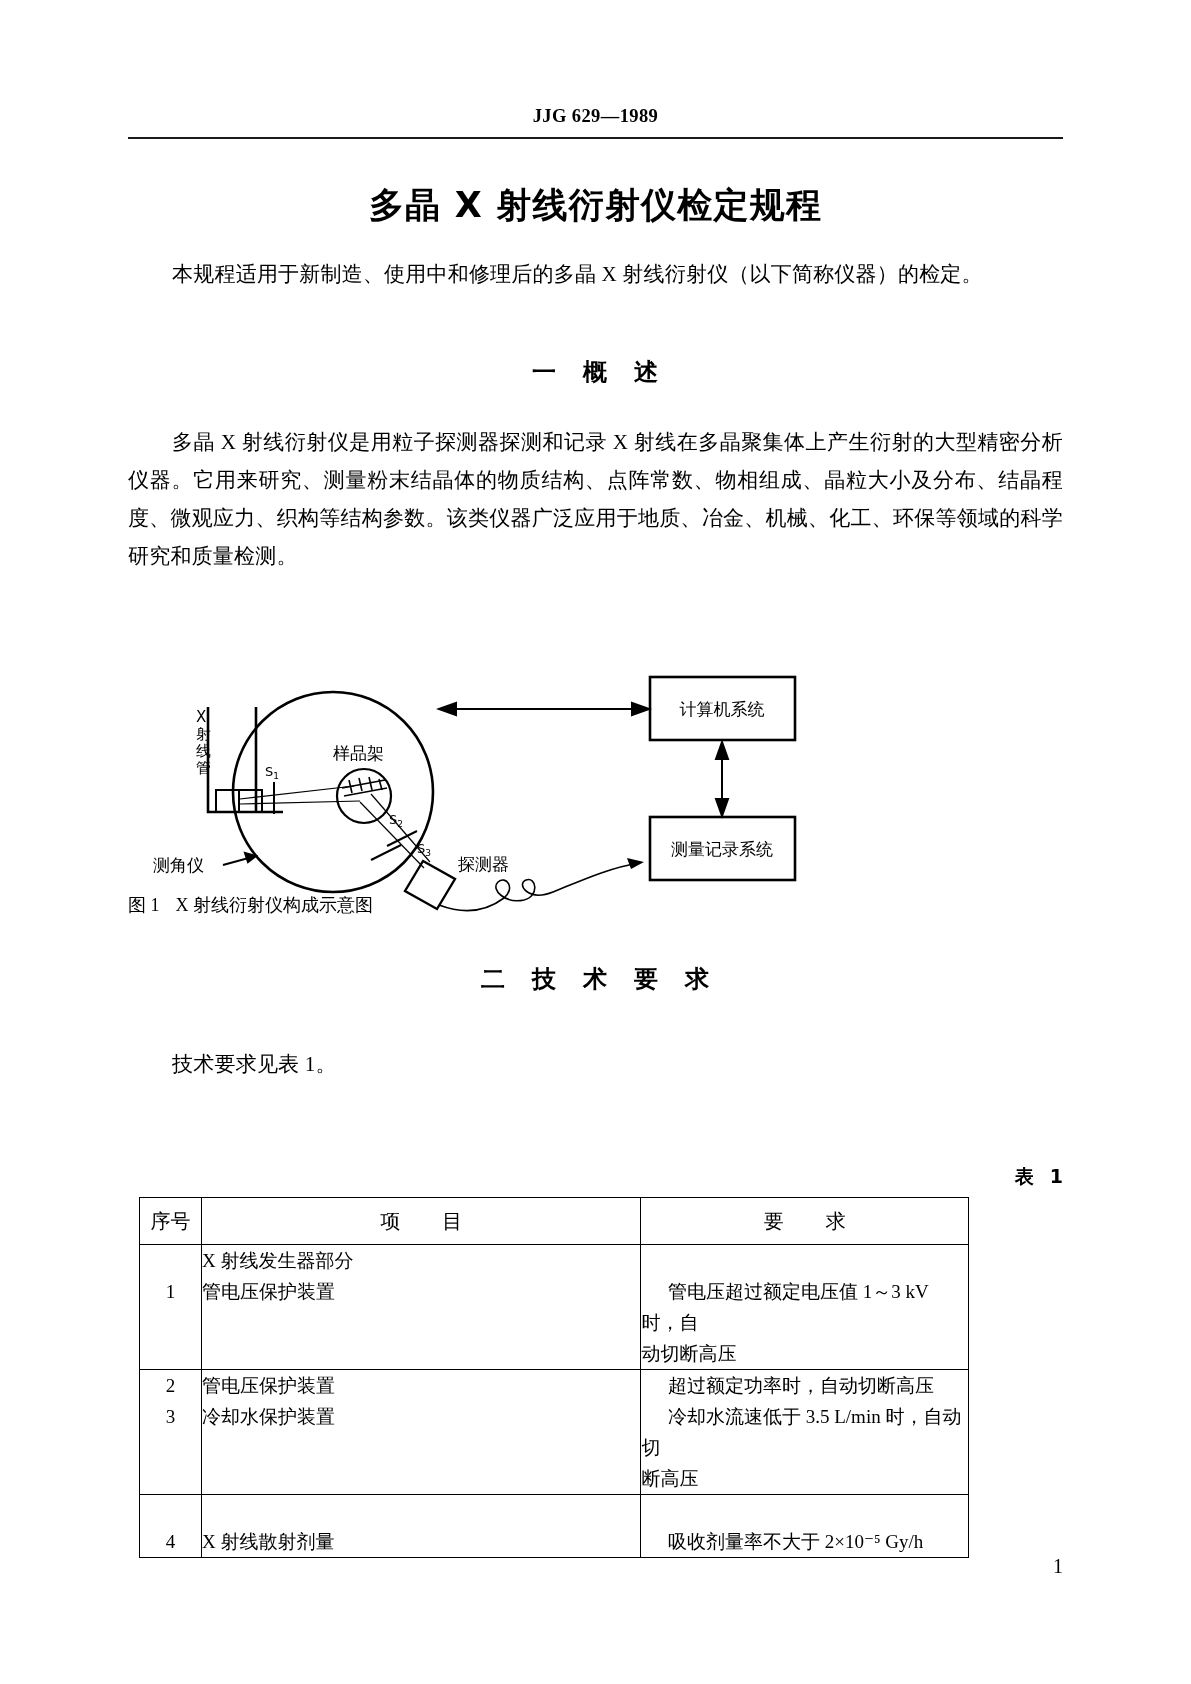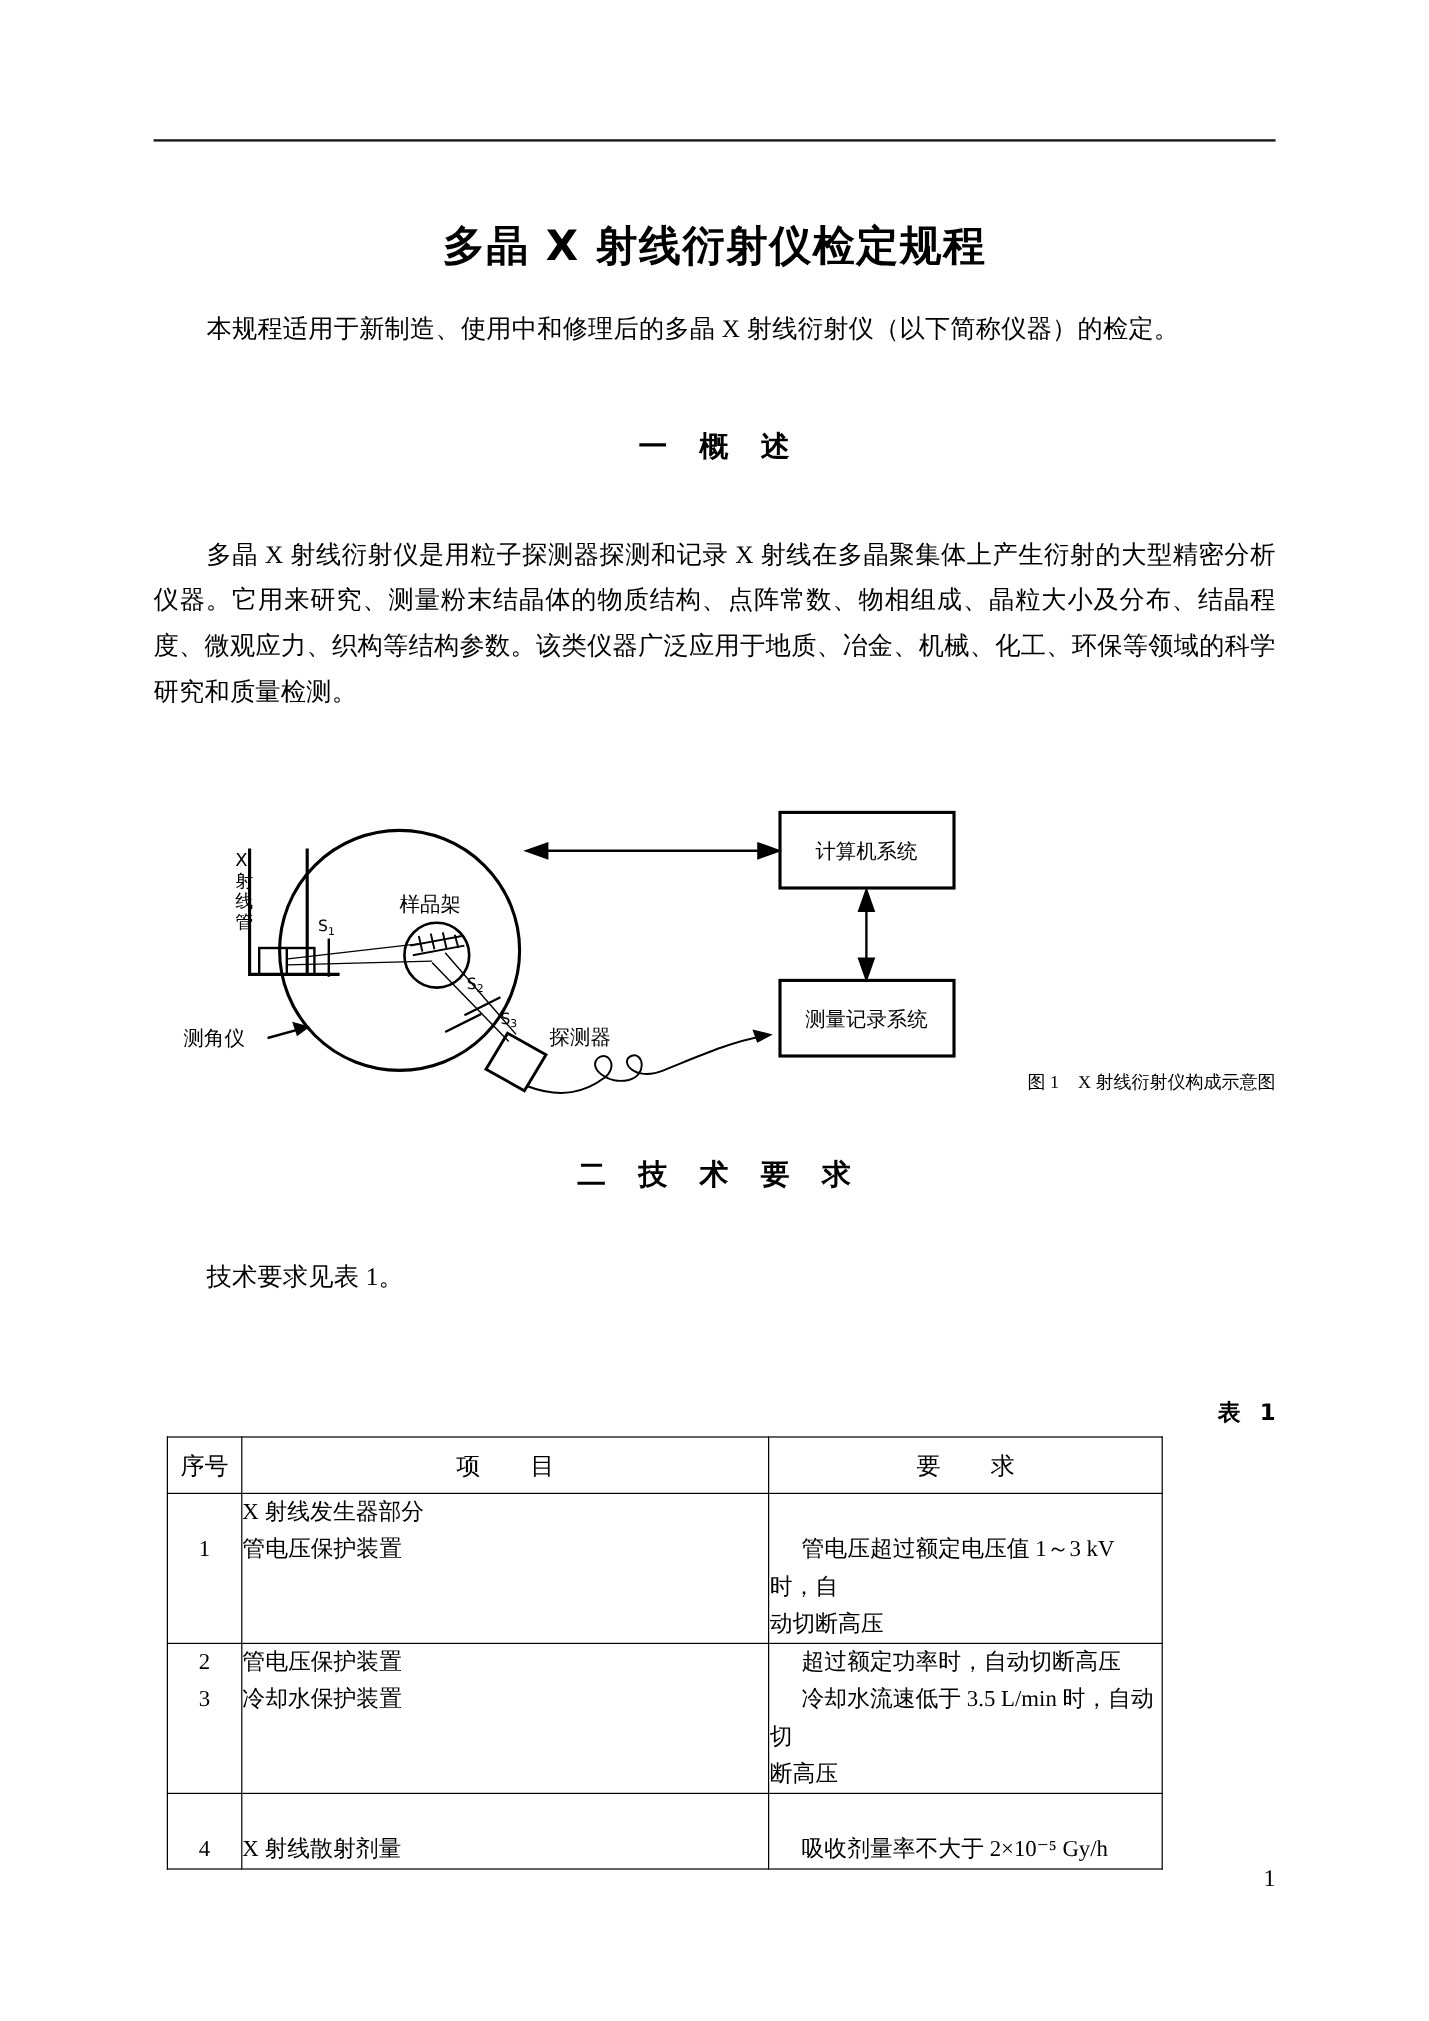--- a/index.html
+++ b/index.html
@@ -85,22 +85,22 @@
     left: 128px;
     top: 662px;
     width: 935px;
     height: 250px;
   }
   .fig-caption {
     position: absolute;
     left: 128px;
     top: 893px;
     width: 935px;
-    text-align: right;
-    font-size: 15px;
+    text-align: left;
+    font-size: 18px;
   }
   .fig-caption .gap { display: inline-block; width: 16px; }
 
   
   .table-label {
     position: absolute;
     left: 128px;
     top: 1164px;
     width: 935px;
     text-align: right;
@@ -157,32 +157,33 @@
   }
 
   svg text { font-family: "DejaVu Sans", "Liberation Sans", sans-serif; }
 </style>
 </head>
 <body>
 
 <div class="page">
 
   <div class="header-area">
+    <div class="header-code">JJG 629—1989</div>
     <div class="header-rule"></div>
   </div>
 
   <div class="doc-title">多晶 X 射线衍射仪检定规程</div>
 
   <div class="body-block indent" style="top:255px;">本规程适用于新制造、使用中和修理后的多晶 X 射线衍射仪（以下简称仪器）的检定。</div>
 
   <div class="section-heading" style="top:356px;">
     <span>一</span><span class="gap"></span><span>概</span><span class="gap"></span><span>述</span>
   </div>
 
-  <div class="body-block indent" style="top:423px;margin-top:20px;">多晶 X 射线衍射仪是用粒子探测器探测和记录 X 射线在多晶聚集体上产生衍射的大型精密分析仪器。它用来研究、测量粉末结晶体的物质结构、点阵常数、物相组成、晶粒大小及分布、结晶程度、微观应力、织构等结构参数。该类仪器广泛应用于地质、冶金、机械、化工、环保等领域的科学研究和质量检测。</div>
+  <div class="body-block indent" style="top:423px;">多晶 X 射线衍射仪是用粒子探测器探测和记录 X 射线在多晶聚集体上产生衍射的大型精密分析仪器。它用来研究、测量粉末结晶体的物质结构、点阵常数、物相组成、晶粒大小及分布、结晶程度、微观应力、织构等结构参数。该类仪器广泛应用于地质、冶金、机械、化工、环保等领域的科学研究和质量检测。</div>
 
   <div class="figure-wrap">
     <svg width="935" height="250" viewBox="0 0 935 250">
       <g fill="none" stroke="#000" stroke-width="2.6">
 
         <circle cx="205" cy="130" r="100"></circle>
       </g>
 
       <g stroke="#000" stroke-width="2.6" fill="none">
         <path d="M 80 45 L 80 150 L 155 150"></path>

